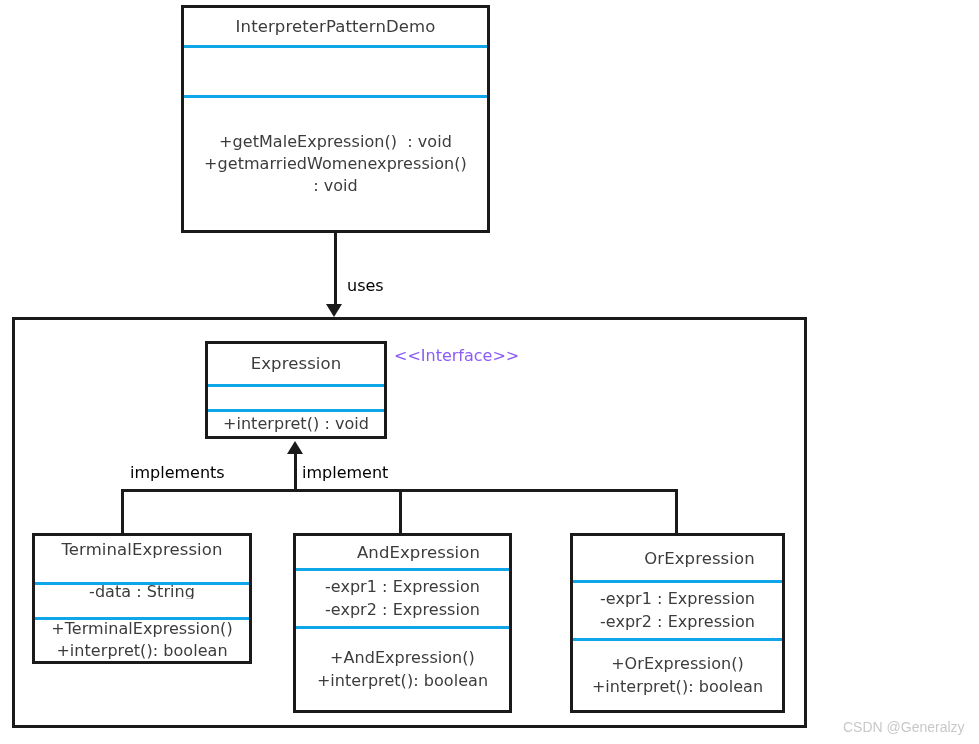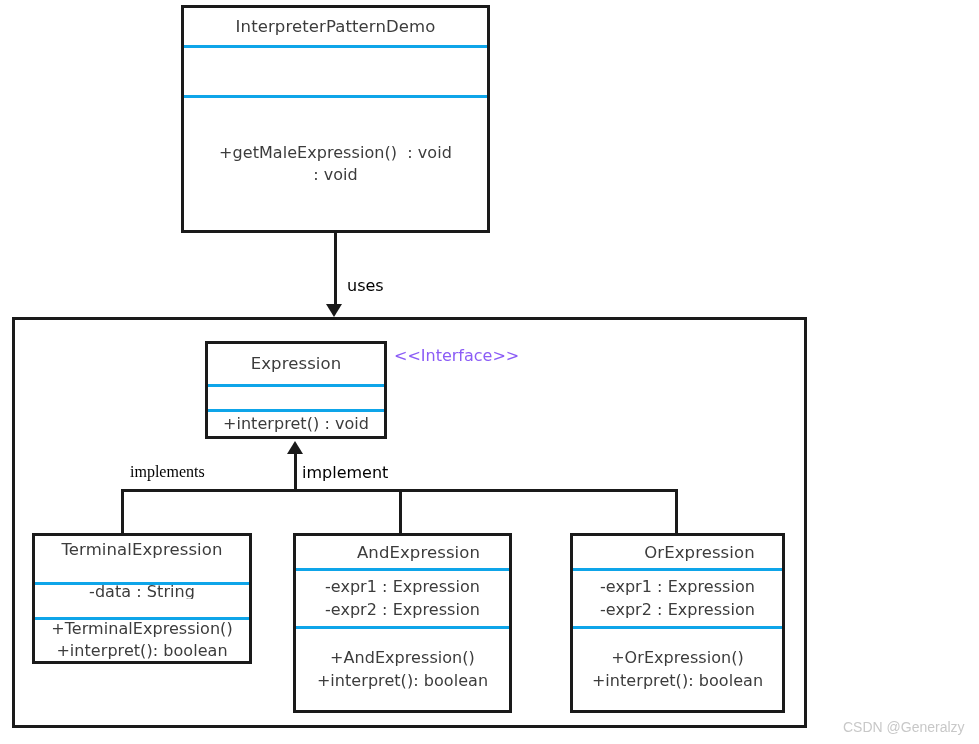--- a/index.html
+++ b/index.html
@@ -122,20 +122,21 @@
 
 <div id="canvas">
 
   <div class="uml-box" id="box-demo" style="left:181px; top:5px; width:309px; height:228px;">
     <div class="uml-compartment" style="height:37px;">
       <span class="uml-name">InterpreterPatternDemo</span>
     </div>
     <div class="uml-compartment" style="height:50px;"></div>
     <div class="uml-compartment" style="flex:1 1 auto;">
       <span class="uml-line">+getMaleExpression()  : void</span>
+      <span class="uml-line">+getmarriedWomenexpression()</span>
       <span class="uml-line">: void</span>
     </div>
   </div>
 
   <div class="conn-v" id="uses-line" style="left:334px; top:233px; height:74px;"></div>
   <div class="arrow-down" id="uses-arrowhead" style="left:326px; top:304px;"></div>
   <div class="edge-label" id="uses-label" style="left:347px; top:276px;">uses</div>
 
   <div id="package-container" style="left:12px; top:317px; width:795px; height:411px;"></div>
 
@@ -155,21 +156,21 @@
   <div class="conn-v" id="implement-stem" style="left:294px; top:453px; height:39px;"></div>
 
   <div class="conn-h" id="implement-bus" style="left:121px; top:489px; width:557px;"></div>
 
   <div class="conn-v" id="drop-terminal" style="left:121px; top:489px; height:45px;"></div>
 
   <div class="conn-v" id="drop-and" style="left:399px; top:489px; height:45px;"></div>
 
   <div class="conn-v" id="drop-or" style="left:675px; top:489px; height:45px;"></div>
 
-  <div class="edge-label" id="implements-label" style="left:130px; top:463px;font-family:Liberation Serif, serif;">implements</div>
+  <div class="edge-label" id="implements-label" style="left:130px; top:463px;">implements</div>
   <div class="edge-label" id="implement-label" style="left:302px; top:463px;">implement</div>
 
   <div class="uml-box" id="box-terminal" style="left:32px; top:533px; width:220px; height:131px;gap:18px;">
     <div class="uml-compartment" style="height:32px;">
       <span class="uml-name">TerminalExpression</span>
     </div>
     <div class="uml-compartment" style="height:19px;">
       <span class="uml-line">-data : String</span>
     </div>
     <div class="uml-compartment" style="flex:1 1 auto;">
@@ -186,21 +187,21 @@
       <span class="uml-line">-expr1 : Expression</span>
       <span class="uml-line">-expr2 : Expression</span>
     </div>
     <div class="uml-compartment" style="flex:1 1 auto;justify-content:center;">
       <span class="uml-line">+AndExpression()</span>
       <span class="uml-line">+interpret(): boolean</span>
     </div>
   </div>
 
   <div class="uml-box" id="box-or" style="left:570px; top:533px; width:215px; height:180px;">
-    <div class="uml-compartment" style="height:32px;padding-left:48px;">
+    <div class="uml-compartment" style="height:44px;padding-left:48px;">
       <span class="uml-name">OrExpression</span>
     </div>
     <div class="uml-compartment" style="height:58px;">
       <span class="uml-line">-expr1 : Expression</span>
       <span class="uml-line">-expr2 : Expression</span>
     </div>
     <div class="uml-compartment" style="flex:1 1 auto;">
       <span class="uml-line">+OrExpression()</span>
       <span class="uml-line">+interpret(): boolean</span>
     </div>

